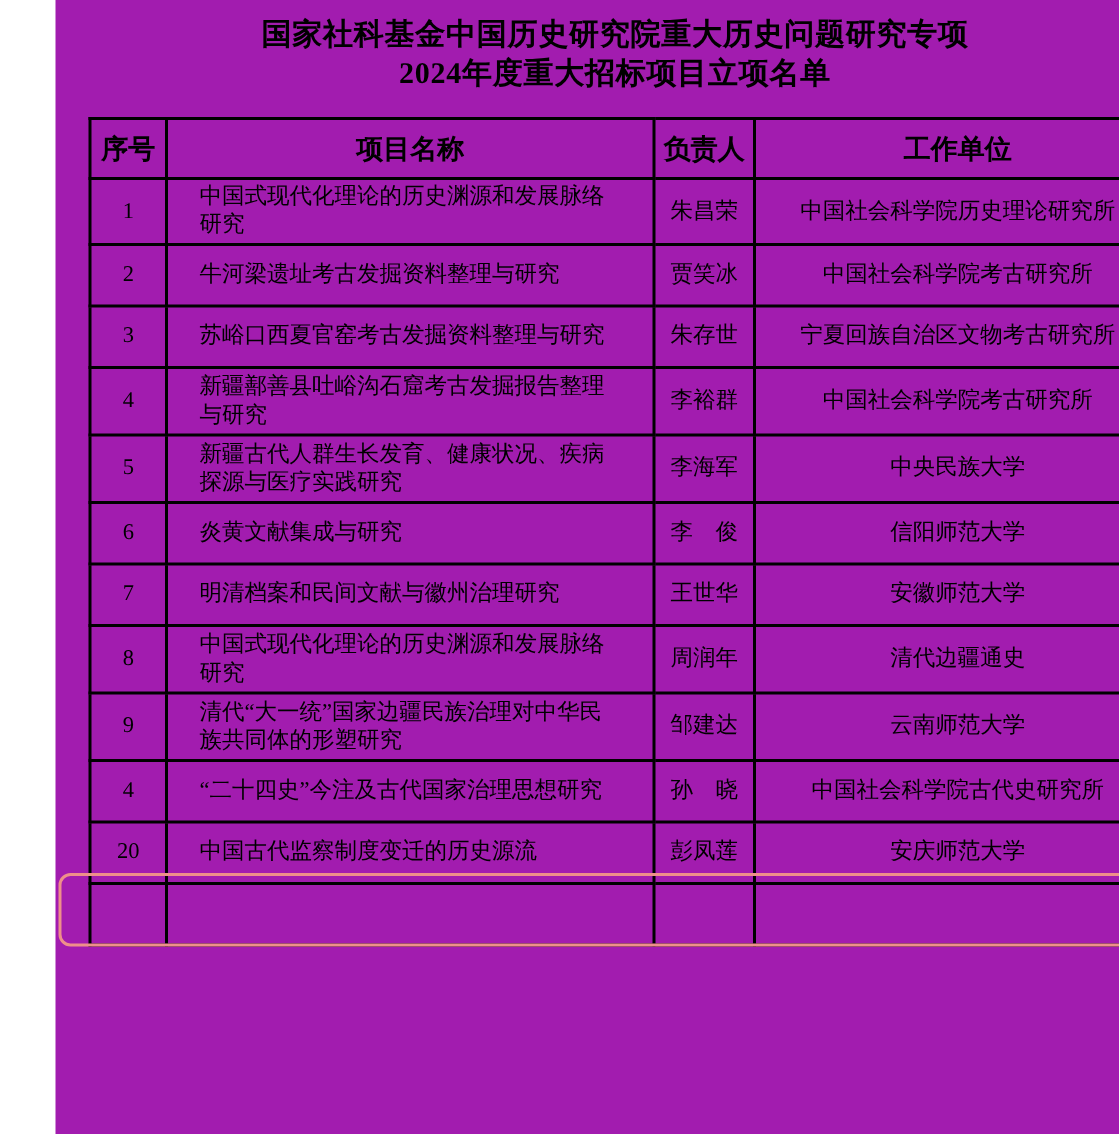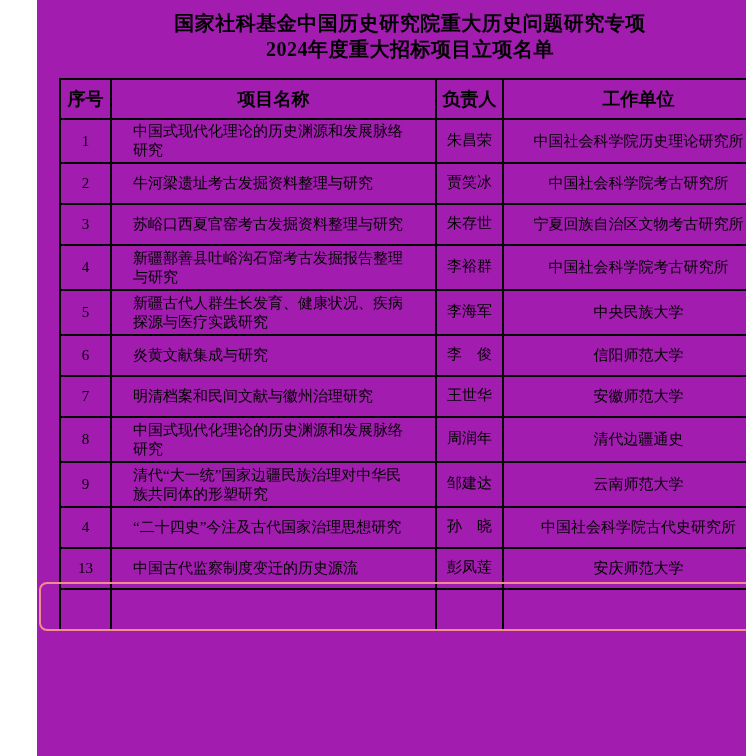--- a/index.html
+++ b/index.html
@@ -138,21 +138,21 @@
     <td class="leader">邹建达</td>
     <td class="org">云南师范大学</td>
   </tr>
         <tr>
     <td class="no">4</td>
     <td class="project">“二十四史”今注及古代国家治理思想研究</td>
     <td class="leader">孙　晓</td>
     <td class="org">中国社会科学院古代史研究所</td>
   </tr>
         <tr class="hl">
-    <td class="no">13</td>
+    <td class="no">20</td>
     <td class="project">中国古代监察制度变迁的历史源流</td>
     <td class="leader">彭凤莲</td>
     <td class="org">安庆师范大学</td>
   </tr>
         <tr class="partial">
     <td class="no"></td>
     <td class="project"></td>
     <td class="leader"></td>
     <td class="org"></td>
   </tr>

